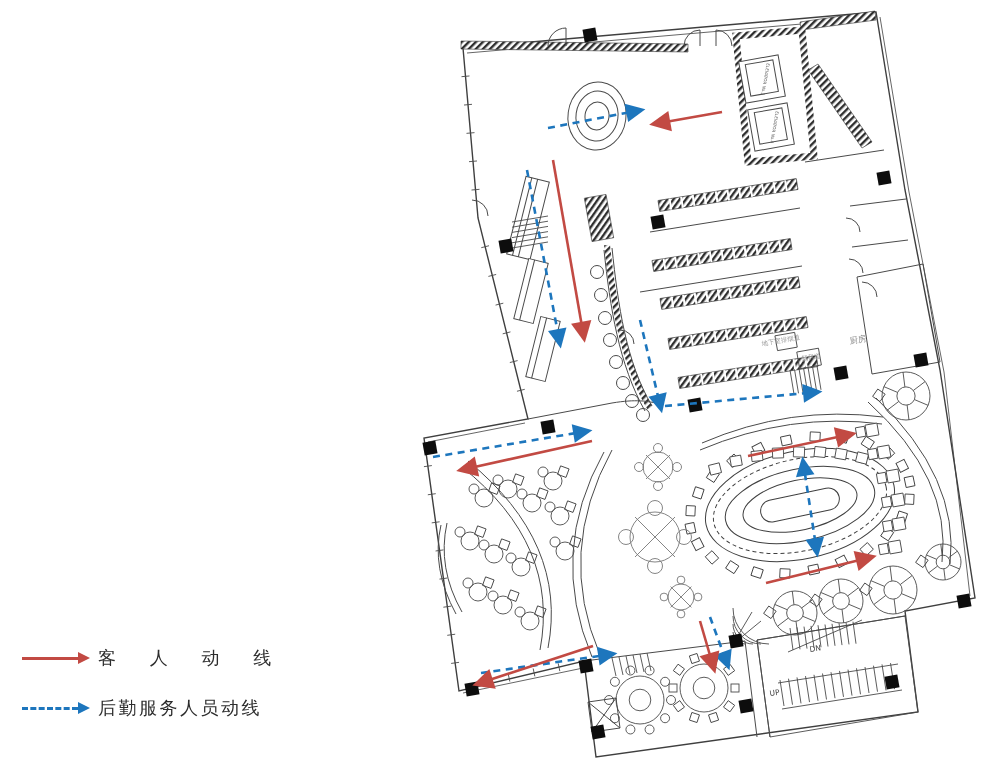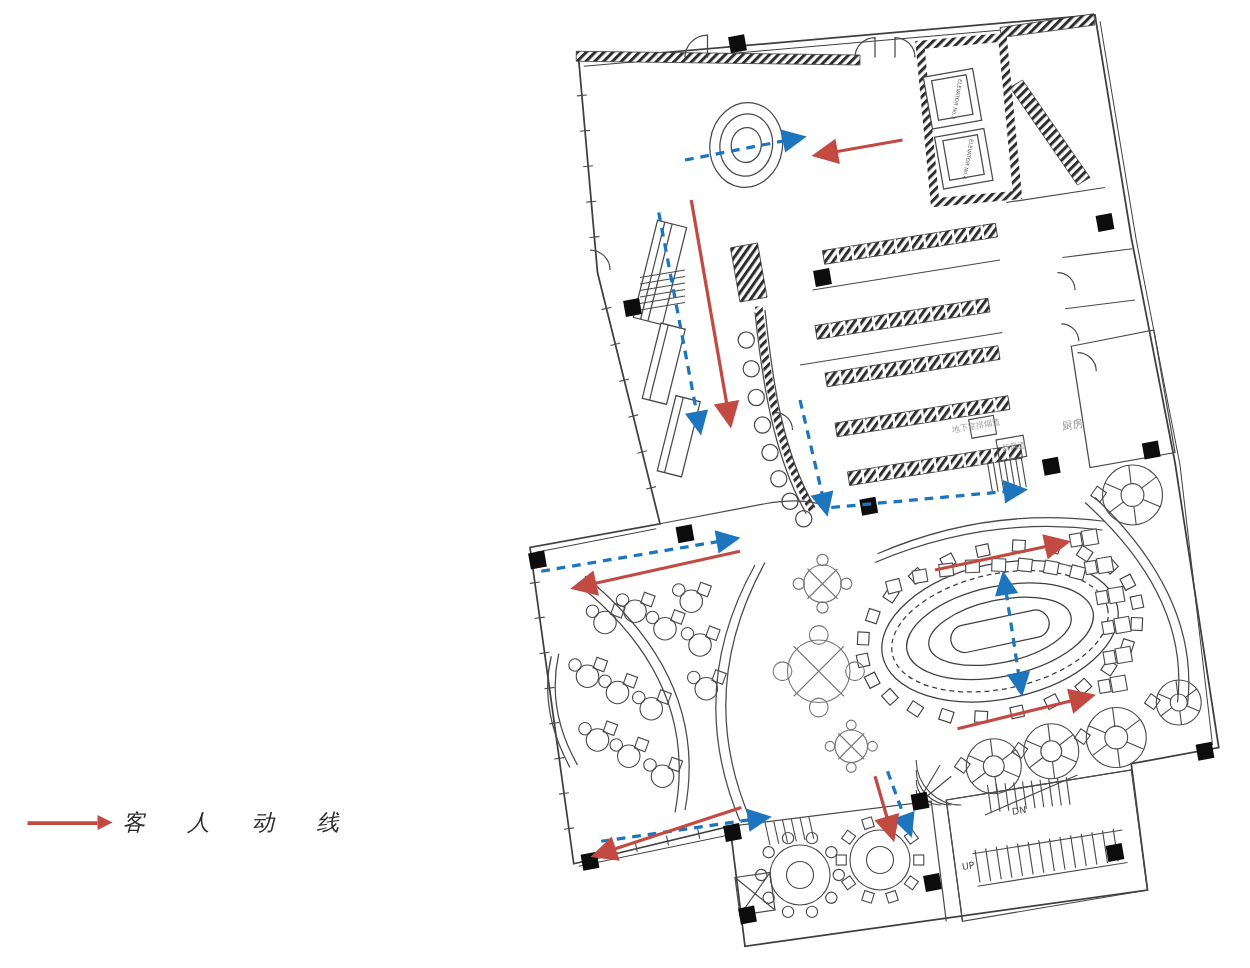--- a/index.html
+++ b/index.html
@@ -1,19 +1,19 @@
 <!DOCTYPE html>
 <html style="--guest: #c24a43; --service: #1d76bd;"><head>
 <meta charset="utf-8">
 <style>
   html,body{margin:0;padding:0;background:#ffffff;}
   .stage{position:relative;width:1000px;height:774px;background:#fff;overflow:hidden;
          font-family:"DejaVu Sans","Liberation Sans",sans-serif;}
   svg{position:absolute;left:0;top:0;}
-  .legend{position:absolute;left:22px;top:646px;font-style:italic;}
+  .legend{position:absolute;left:22px;top:646px;}
   .leg-row{display:flex;align-items:center;margin-bottom:26px;}
   .leg-arrow{position:relative;width:56px;height:0;margin-right:20px;flex:0 0 auto;}
   .leg-arrow.solid{border-top:3px solid var(--guest);}
   .leg-arrow.dashed{border-top:3px dashed var(--service);}
   .leg-arrow:after{content:"";position:absolute;right:-12px;top:-7.5px;width:0;height:0;
     border-left:12px solid var(--guest);border-top:6px solid transparent;border-bottom:6px solid transparent;}
   .leg-arrow.dashed:after{border-left-color:var(--service);}
   .leg-label{font-size:18px;color:#2d2d2d;font-weight:500;white-space:nowrap;}
   .leg-label.spaced{letter-spacing:14px;}
   .leg-label.tight{letter-spacing:2.5px;}
@@ -556,15 +556,19 @@
         <line x1="766" y1="583" x2="872" y2="557" stroke="#c24a43" stroke-width="2.6" marker-end="url(#mG)"></line>
         <line x1="700" y1="621" x2="714" y2="669" stroke="#c24a43" stroke-width="2.6" marker-end="url(#mG)"></line>
       </g>
 </svg>
 
 <div class="legend">
   <div class="leg-row">
     <span class="leg-arrow solid"></span>
     <span class="leg-label spaced">客 人 动 线</span>
   </div>
+  <div class="leg-row">
+    <span class="leg-arrow dashed"></span>
+    <span class="leg-label tight">后勤服务人员动线</span>
+  </div>
 </div>
 
 </div>
 
 </body></html>

